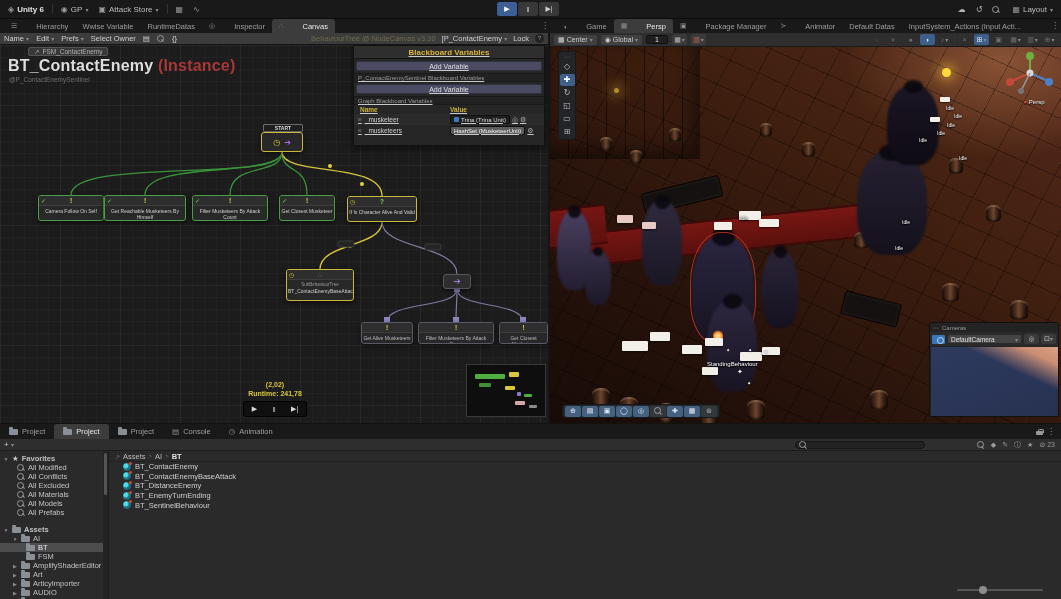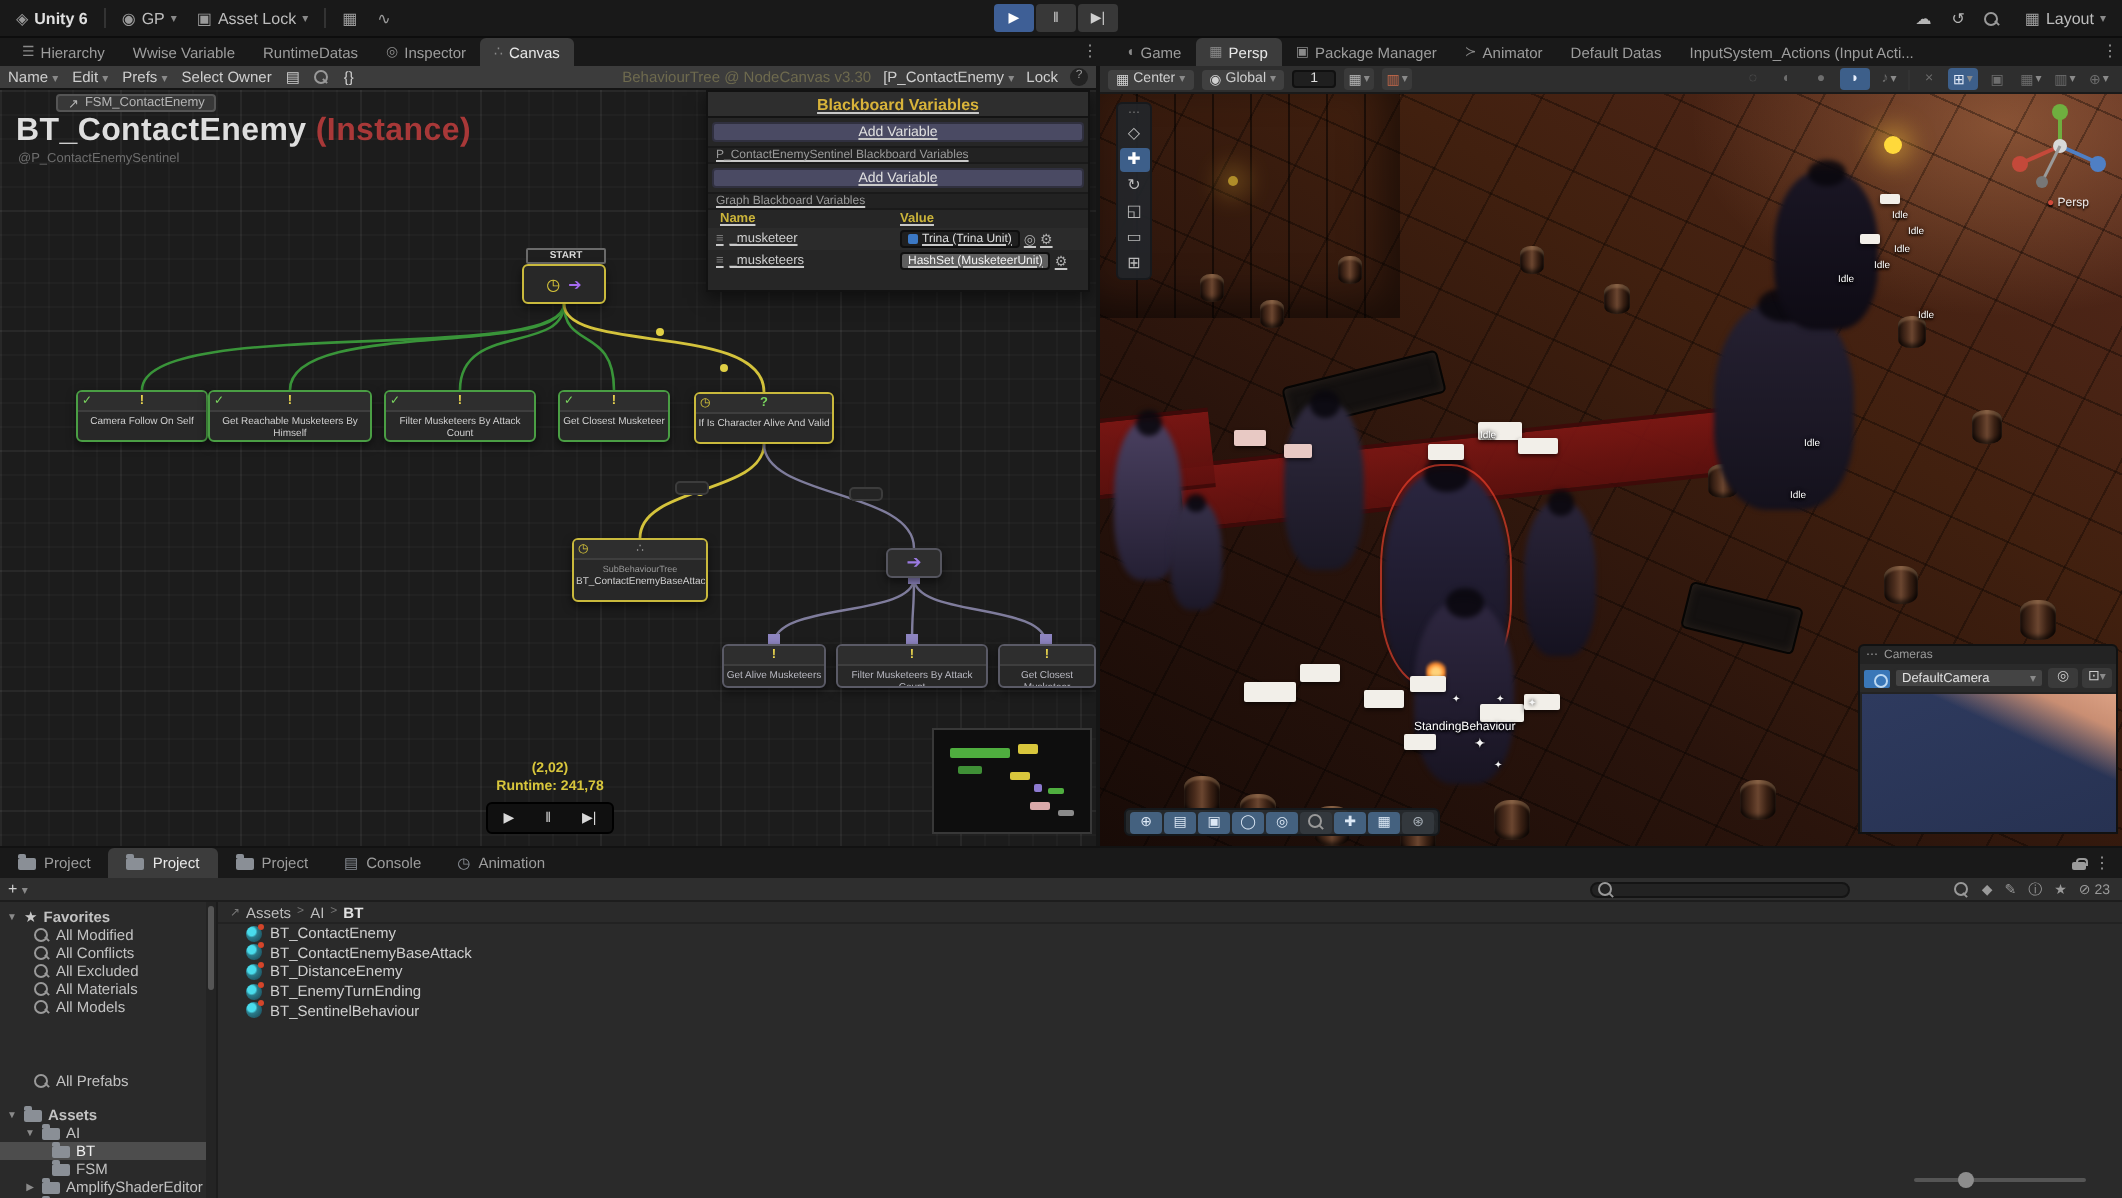--- a/index.html
+++ b/index.html
@@ -15,21 +15,21 @@
   .tb-item .gi{color:#9a9a9a; font-size:8px;}
   .caret{font-size:6px; color:#8a8a8a;}
   .playgrp{position:absolute; left:497px; top:2px; display:flex; gap:1px;}
   .pbtn{width:20px; height:14px; background:#383838; border-radius:2px; display:flex; align-items:center; justify-content:center; color:#cfcfcf; font-size:7px;}
   .pbtn.on{background:#3e5f96; color:#fff;}
   .tb-right{position:absolute; right:6px; top:0; height:19px; display:flex; align-items:center; gap:10px; color:#b5b5b5;}
 
   
   .tabrow{position:absolute; left:0; top:19px; width:1061px; height:14px; background:#191919;}
   .tabstrip{position:absolute; top:0; height:14px; display:flex; align-items:flex-end;}
-  .tab{height:14px; display:flex; align-items:center; gap:3px; padding:0 7px; color:#9d9d9d; font-size:7.5px; white-space:nowrap;}
+  .tab{height:14px; display:flex; align-items:center; gap:19px; padding:0 7px; color:#9d9d9d; font-size:7.5px; white-space:nowrap;}
   .tab .ti{font-size:7px; color:#8a8a8a;}
   .tab.on{background:#3c3c3c; color:#e8e8e8; border-radius:3px 3px 0 0;}
   .kebab{position:absolute; top:2px; color:#9a9a9a; font-size:8px;}
 
   
   .canvas-pane{position:absolute; left:0; top:33px; width:548px; height:390px; background:#1b1b1b;}
   .cmenubar{position:absolute; left:0; top:0; width:548px; height:12px; background:#3c3c3c; border-bottom:1px solid #141414; display:flex; align-items:center; gap:7px; padding:0 4px; font-size:7.5px; color:#cfcfcf;}
   .cmenu-right{margin-left:auto; display:flex; align-items:center; gap:6px;}
   .watermark{color:#6e6a4e; font-size:7.5px;}
   .carea{position:absolute; left:0; top:12px; width:548px; height:378px; overflow:hidden;
@@ -167,21 +167,21 @@
       <b style="color:#e0e0e0">Unity 6</b>
     </span>
     <span class="tb-sep"></span>
     <span class="tb-item">
       <span class="g gi">◉</span>
       <span>GP</span>
       <span class="caret g">▾</span>
     </span>
     <span class="tb-item">
       <span class="g gi">▣</span>
-      <span>Asset Lock</span>
+      <span>Attack Store</span>
       <span class="caret g">▾</span>
     </span>
     <span class="tb-sep"></span>
     <span class="tb-item">
         <span class="g gi">▦</span>
       </span>
     <span class="tb-item">
         <span class="g gi">∿</span>
       </span>
 
@@ -693,21 +693,21 @@
             <span>All Excluded</span>
           </div>
         <div class="trow" style="padding-left:17px;">
             <span class="lens"></span>
             <span>All Materials</span>
           </div>
         <div class="trow" style="padding-left:17px;">
             <span class="lens"></span>
             <span>All Models</span>
           </div>
-        <div class="trow" style="padding-left:17px;margin-top:28px;">
+        <div class="trow" style="padding-left:17px;">
             <span class="lens"></span>
             <span>All Prefabs</span>
           </div>
         <div style="height:8px;"></div>
         <div class="trow" style="padding-left:3px;">
             <span class="tw g">▼</span>
             <span class="fold"></span>
             <b>Assets</b>
           </div>
         <div class="trow" style="padding-left:12px;">

